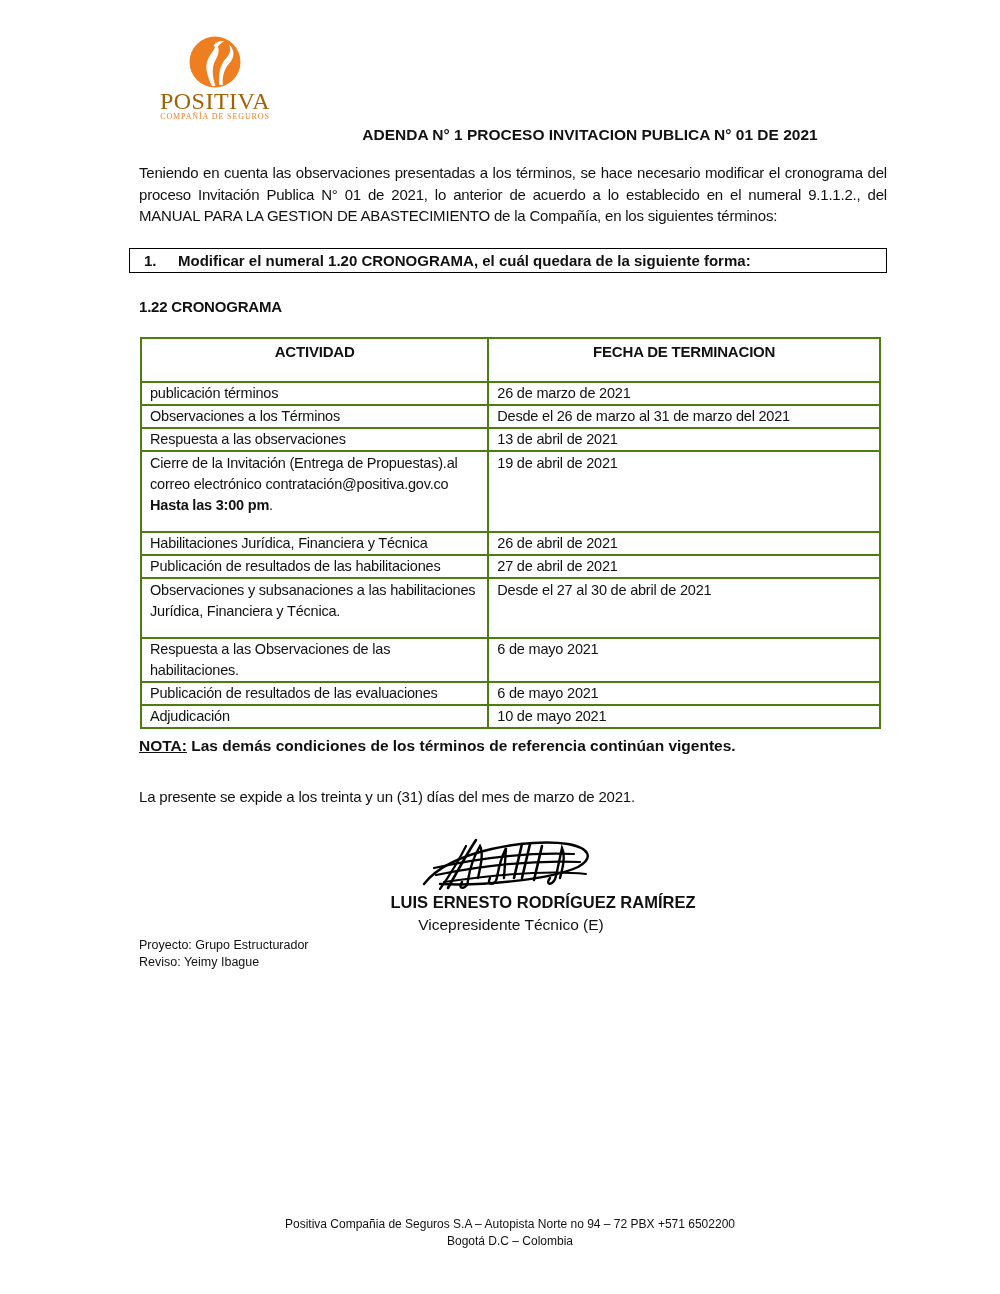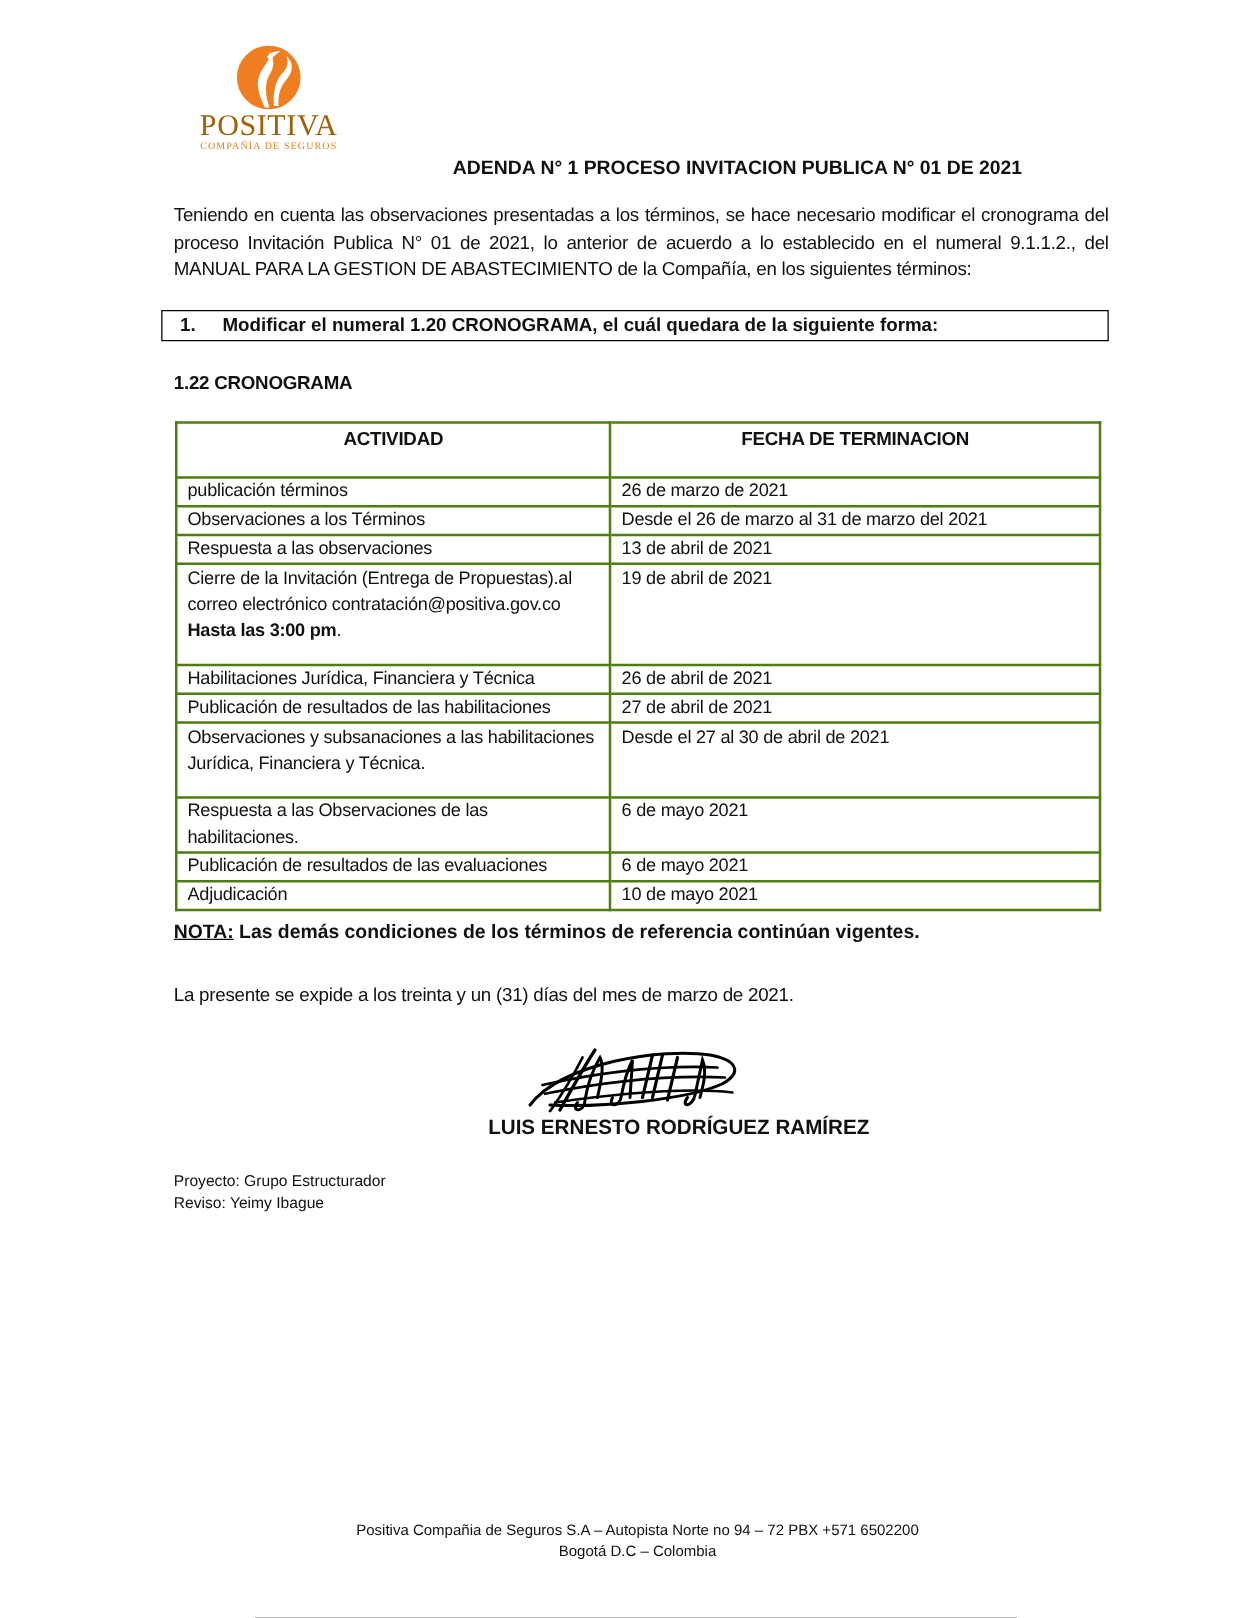--- a/index.html
+++ b/index.html
@@ -221,20 +221,21 @@
       <path d="M80 44 C76 52 86 52 87 43 C89 32 92 22 96 14 L94 44" stroke="#000" stroke-width="2.4" fill="none" stroke-linecap="round"></path>
       <path d="M104 44 L112 10 M112 44 L120 10 M124 46 L132 12" stroke="#000" stroke-width="2.6" fill="none" stroke-linecap="round"></path>
       <path d="M140 44 C134 52 144 52 146 42 L152 14 C156 24 152 36 150 44" stroke="#000" stroke-width="2.4" fill="none" stroke-linecap="round"></path>
       <path d="M24 34 C70 24 120 18 164 20" stroke="#000" stroke-width="2.2" fill="none" stroke-linecap="round"></path>
       <path d="M26 41 C76 31 126 26 170 28" stroke="#000" stroke-width="2.2" fill="none" stroke-linecap="round"></path>
       <path d="M34 48 C90 40 140 36 176 40" stroke="#000" stroke-width="2" fill="none" stroke-linecap="round"></path>
     </svg>
   </div>
 
   <div class="signer-name">LUIS ERNESTO RODRÍGUEZ RAMÍREZ</div>
+  <div class="signer-role">Vicepresidente Técnico (E)</div>
 
   <div class="meta-line proyecto">Proyecto: Grupo Estructurador</div>
   <div class="meta-line reviso">Reviso: Yeimy Ibague</div>
 
   <div class="footer">
     <div>Positiva Compañia de Seguros S.A – Autopista Norte no 94 – 72 PBX +571 6502200</div>
     <div>Bogotá D.C – Colombia</div>
   </div>
 
 </div>

